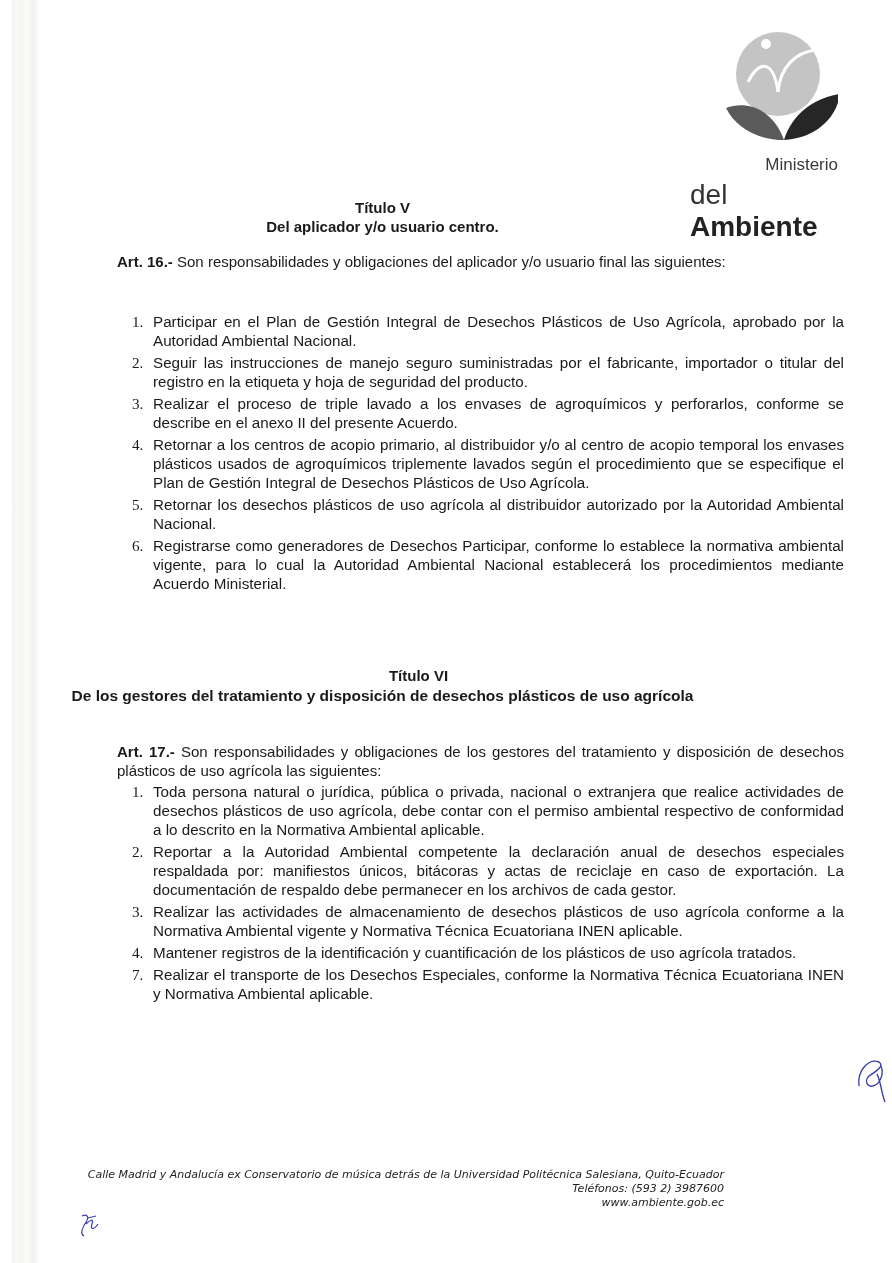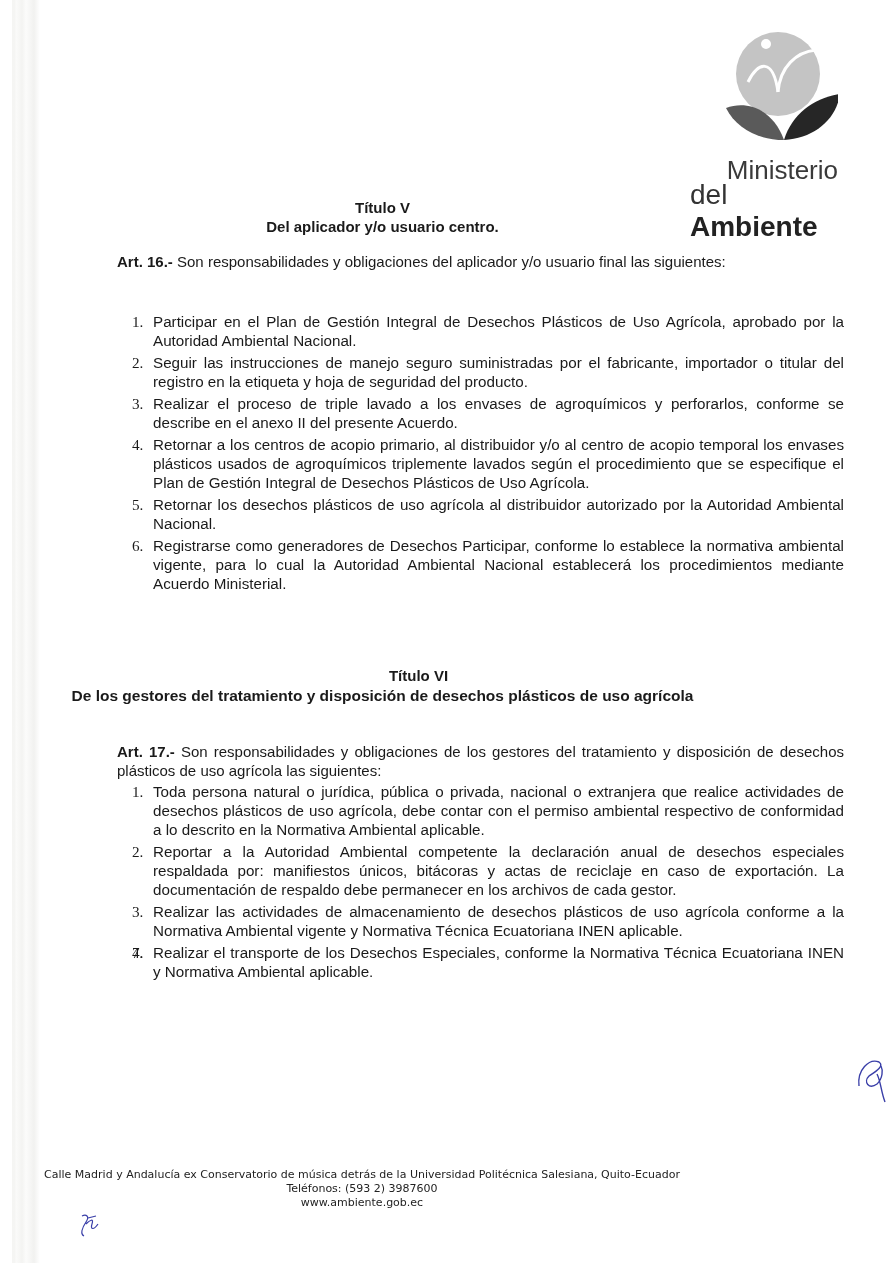--- a/index.html
+++ b/index.html
@@ -1,30 +1,30 @@
 <!DOCTYPE html>
 <html><head>
 <meta charset="utf-8">
 <style>
   html, body { margin: 0; padding: 0; background: #ffffff; }
   body { width: 892px; height: 1263px; position: relative; overflow: hidden; font-family: "Liberation Sans", sans-serif; color: #1a1a1a; }
   .scan-shadow { position: absolute; top: 0; bottom: 0; left: 12px; width: 28px;
     background: linear-gradient(to right, #f4f4f2 0, #f4f4f2 3px, #fafaf9 4px, #f2f2f0 10px, #fbfbfa 14px, #f0f0ee 22px, #fff 28px); opacity: .9; }
   .logo { position: absolute; left: 690px; top: 22px; width: 170px; height: 170px; }
   .logo svg { position: absolute; left: 28px; top: 0; }
-  .logo .l1 { position: absolute; right: 22px; top: 133px; font-size: 26px; color: #3a3a3a; }
+  .logo .l1 { position: absolute; right: 22px; top: 133px; font-size: 17px; color: #3a3a3a; }
   .logo .l2 { position: absolute; right: 22px; top: 157px; font-size: 28px; color: #333; }
   .logo .l2 b { font-weight: bold; color: #222; }
   .title { position: absolute; left: 0; width: 765px; text-align: center; font-weight: bold; font-size: 15px; line-height: 19px; }
   .para { position: absolute; left: 117px; width: 727px; font-size: 15px; line-height: 19px; text-align: justify; }
   .para b { font-weight: bold; }
   ol.items { position: absolute; left: 127px; width: 717px; margin: 0; padding: 0; list-style: none; font-size: 15.2px; line-height: 19px; }
   ol.items li { position: relative; padding-left: 26px; margin-bottom: 3px; text-align: justify; }
   ol.items li .num { position: absolute; left: 5px; top: 0; font-family: "Liberation Serif", serif; }
-  .footer { position: absolute; left: 0; width: 724px; text-align: center; font-size: 11px; line-height: 14px; color: #222; font-family: "DejaVu Sans", sans-serif; }
+  .footer { position: absolute; left: 0; width: 724px; text-align: right; font-size: 11px; line-height: 14px; color: #222; font-family: "DejaVu Sans", sans-serif; font-style: italic; }
   .initial { position: absolute; left: 78px; top: 1212px; width: 24px; height: 28px; }
   .signature { position: absolute; left: 855px; top: 1056px; width: 36px; height: 48px; }
 </style>
 </head>
 <body>
 
 <div class="scan-shadow"></div>
 
 <div class="logo">
   <svg width="120" height="130" viewBox="0 0 120 130">
@@ -59,21 +59,21 @@
 <div class="title" style="top:686px; font-size:15.5px;">De los gestores del tratamiento y disposición de desechos plásticos de uso agrícola</div>
 
 <div class="para" style="top:742px;">
   <b>Art. 17.-</b><span> Son responsabilidades y obligaciones de los gestores del tratamiento y disposición de desechos plásticos de uso agrícola las siguientes:</span>
 </div>
 
 <ol class="items" style="top:782px;">
   <li><span class="num">1.</span><span>Toda persona natural o jurídica, pública o privada, nacional o extranjera que realice actividades de desechos plásticos de uso agrícola, debe contar con el permiso ambiental respectivo de conformidad a lo descrito en la Normativa Ambiental aplicable.</span></li>
   <li><span class="num">2.</span><span>Reportar a la Autoridad Ambiental competente la declaración anual de desechos especiales respaldada por: manifiestos únicos, bitácoras y actas de reciclaje en caso de exportación. La documentación de respaldo debe permanecer en los archivos de cada gestor.</span></li>
   <li><span class="num">3.</span><span>Realizar las actividades de almacenamiento de desechos plásticos de uso agrícola conforme a la Normativa Ambiental vigente y Normativa Técnica Ecuatoriana INEN aplicable.</span></li>
-  <li><span class="num">4.</span></li>
+  <li><span class="num">4.</span><span>Mantener registros de la identificación y cuantificación de los plásticos de uso agrícola tratados.</span></li>
   <li><span class="num">7.</span><span>Realizar el transporte de los Desechos Especiales, conforme la Normativa Técnica Ecuatoriana INEN y Normativa Ambiental aplicable.</span></li>
 </ol>
 
 <svg class="signature" viewBox="0 0 36 48">
   <path d="M4 30 C 2 14, 14 2, 24 6 C 30 10, 20 16, 14 20 C 8 26, 14 34, 22 28 C 28 22, 28 14, 26 10 M22 18 C 26 26, 26 36, 30 46" stroke="#3a3fa8" stroke-width="1.4" fill="none"></path>
 </svg>
 
 <div class="footer" style="top:1168px;">Calle Madrid y Andalucía ex Conservatorio de música detrás de la Universidad Politécnica Salesiana, Quito-Ecuador</div>
 <div class="footer" style="top:1182px;">Teléfonos: (593 2) 3987600</div>
 <div class="footer" style="top:1196px;">www.ambiente.gob.ec</div>

